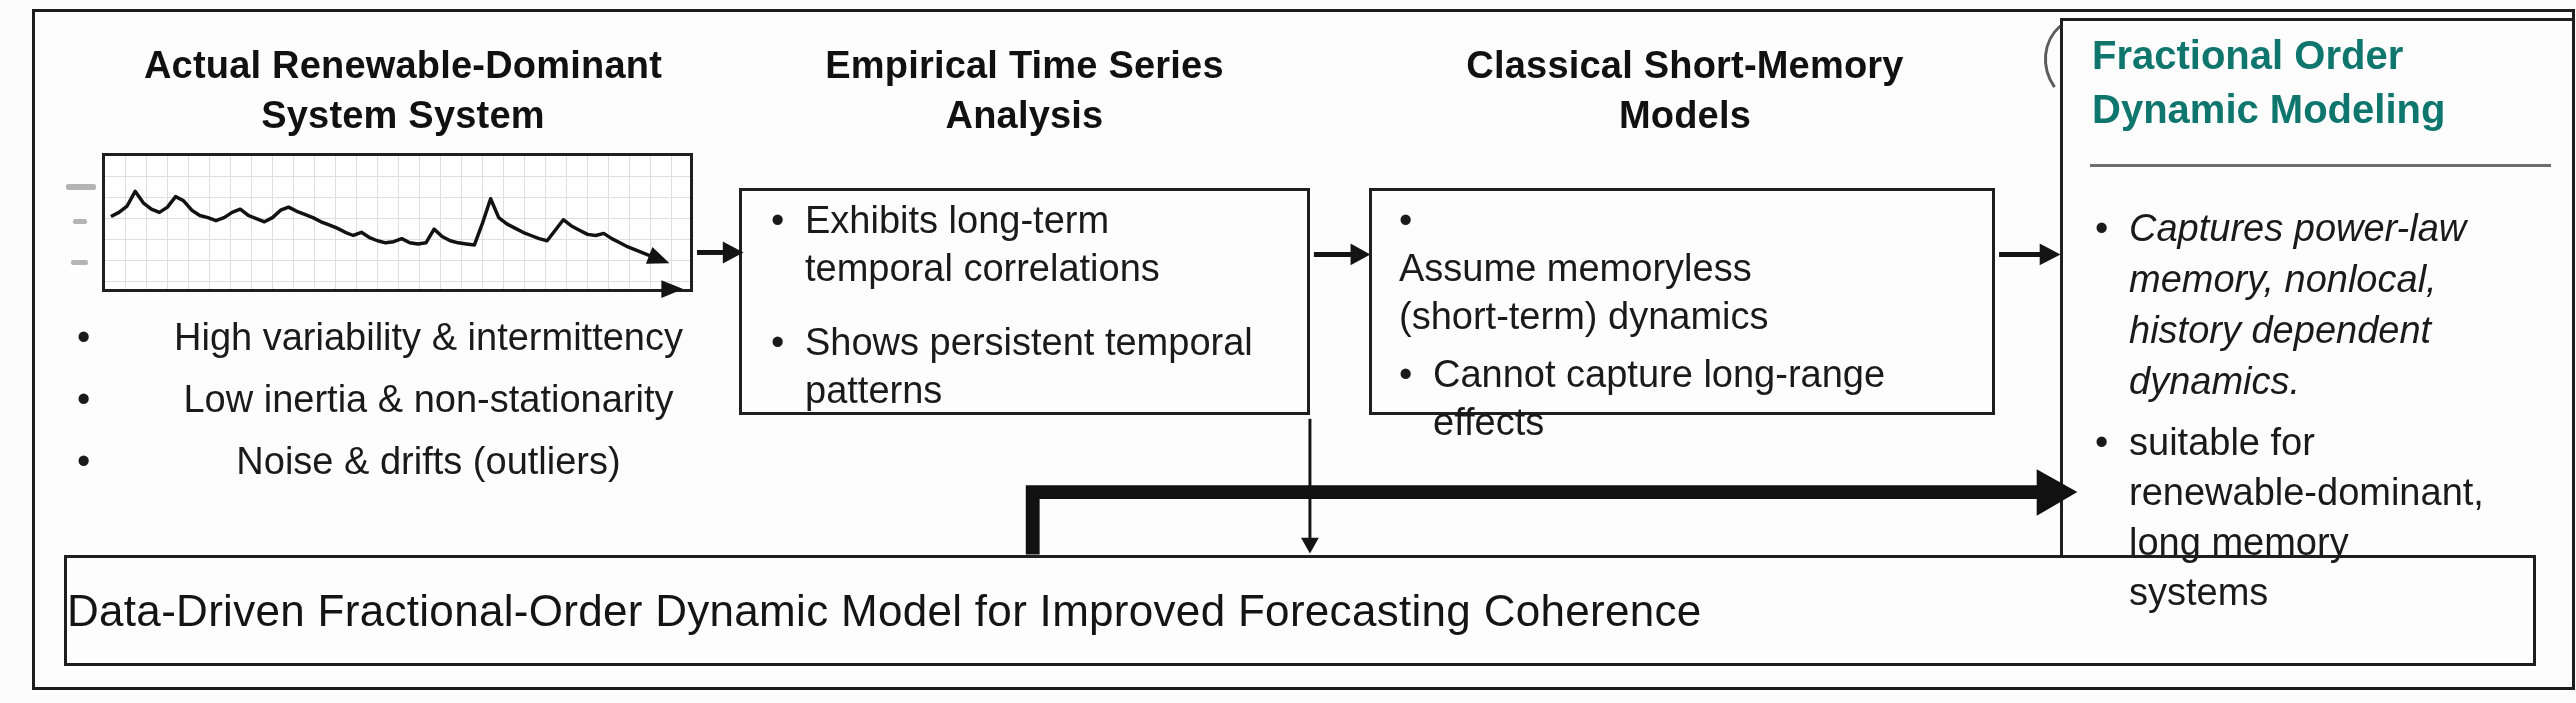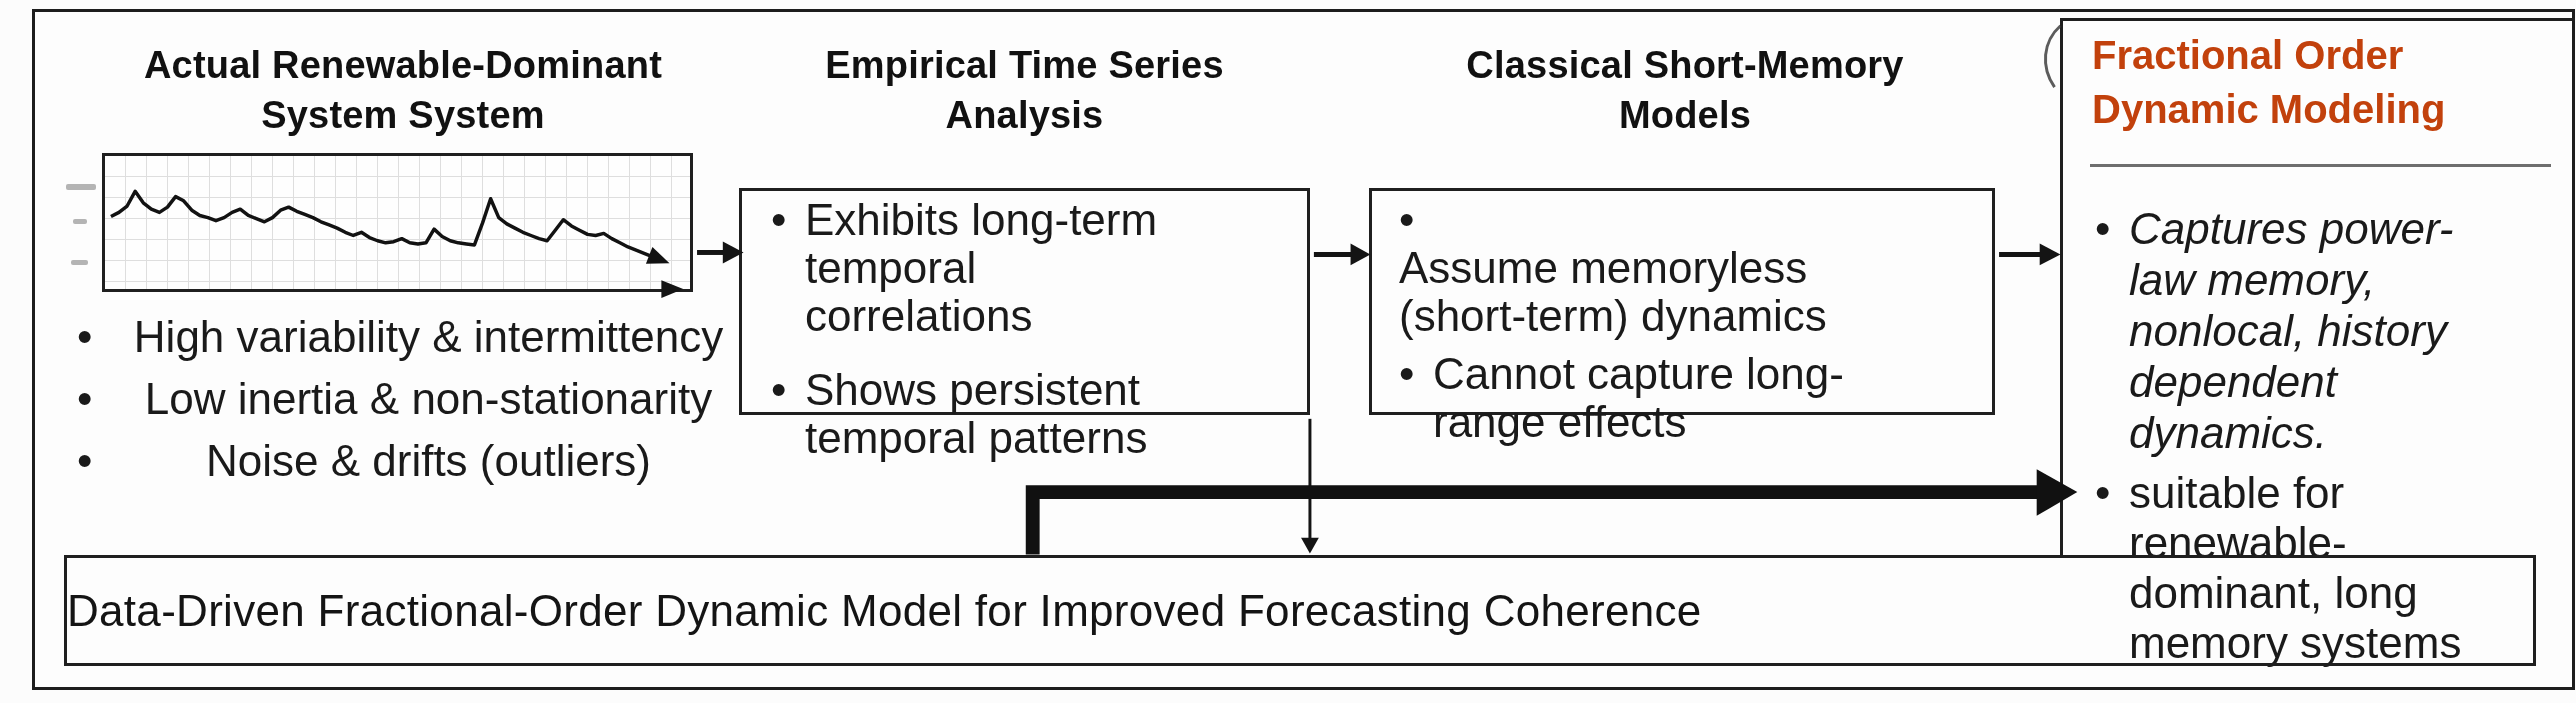--- a/index.html
+++ b/index.html
@@ -25,35 +25,35 @@
     position:absolute;left:86px;top:153px;width:591px;height:139px;
     border:3px solid #1f1f1f;box-sizing:border-box;background:#fefefe;
     background-image:
       repeating-linear-gradient(to right,transparent 0 20px,#dedede 20px 21px),
       repeating-linear-gradient(to bottom,transparent 0 20px,#dedede 20px 21px);
   }
   .chart svg{position:absolute;left:0;top:0;}
   .tick-smudge{position:absolute;background:#9b9b9b;opacity:.75;border-radius:2px;}
   
   .bullets{position:absolute;}
-  .bullet-item{display:flex;align-items:flex-start;font-size:44px;line-height:48px;color:#1a1a1a;}
+  .bullet-item{display:flex;align-items:flex-start;font-size:38px;line-height:48px;color:#1a1a1a;}
   .bullet-item .marker{flex:0 0 auto;width:34px;text-align:left;}
   .bullet-item .marker::before{content:"\2022";}
   .bullet-item .btxt{flex:1 1 auto;}
   .list-tight .bullet-item{line-height:40px;margin-bottom:22px;}
   
   .plainbox{position:absolute;border:3px solid #1f1f1f;box-sizing:border-box;background:transparent;}
   
   .fractional-box{
     position:absolute;left:2044px;top:18px;width:515px;height:537px;
     border-left:3px solid #1f1f1f;border-top:3px solid #1f1f1f;box-sizing:border-box;
   }
   .fractional-title{
     position:absolute;left:2076px;top:28px;width:466px;
-    font-weight:700;font-size:40px;line-height:54px;color:#c2410c;text-align:left;
+    font-weight:700;font-size:40px;line-height:54px;color:#0f766e;text-align:left;
   }
   .fractional-rule{position:absolute;left:2074px;top:164px;width:461px;height:3px;background:#6e6e6e;}
   
   .banner{
     position:absolute;left:48px;top:555px;width:2472px;height:111px;
     border:3px solid #1f1f1f;box-sizing:border-box;
     display:flex;align-items:center;justify-content:flex-start;
     font-size:44px;color:#141414;letter-spacing:0.3px;
   }
   .overlay{position:absolute;left:0;top:0;width:2576px;height:703px;pointer-events:none;}

